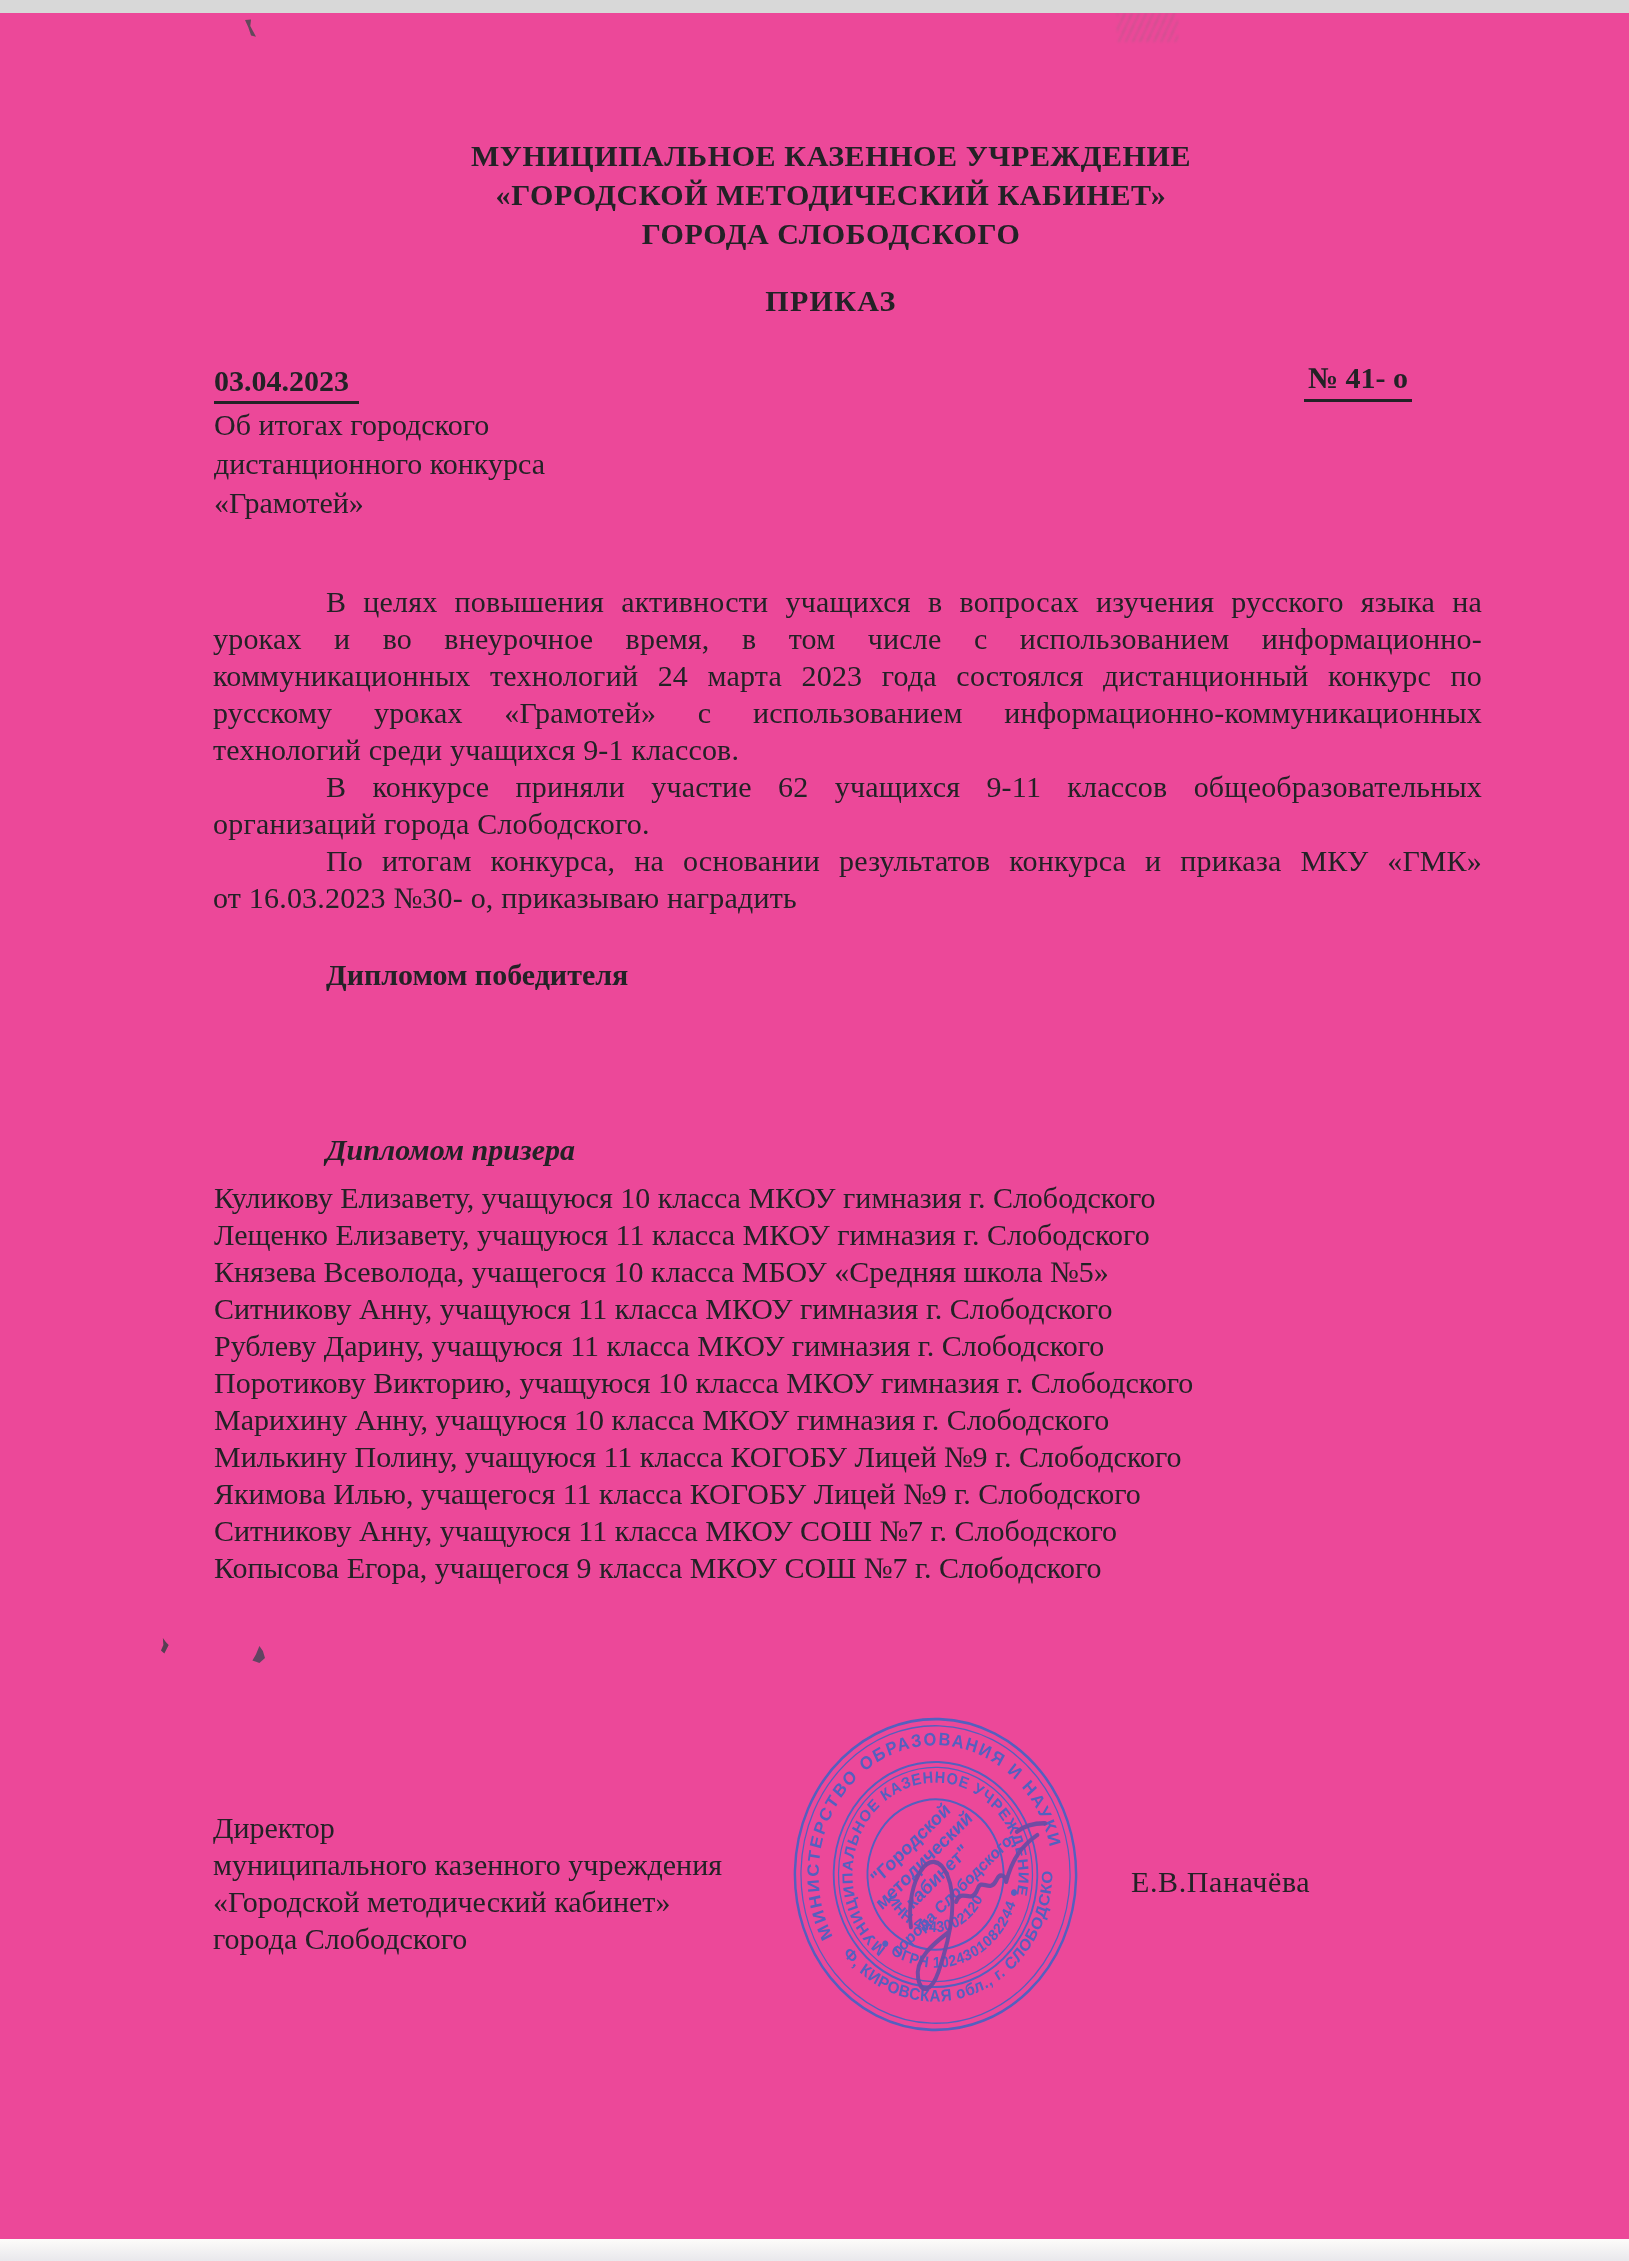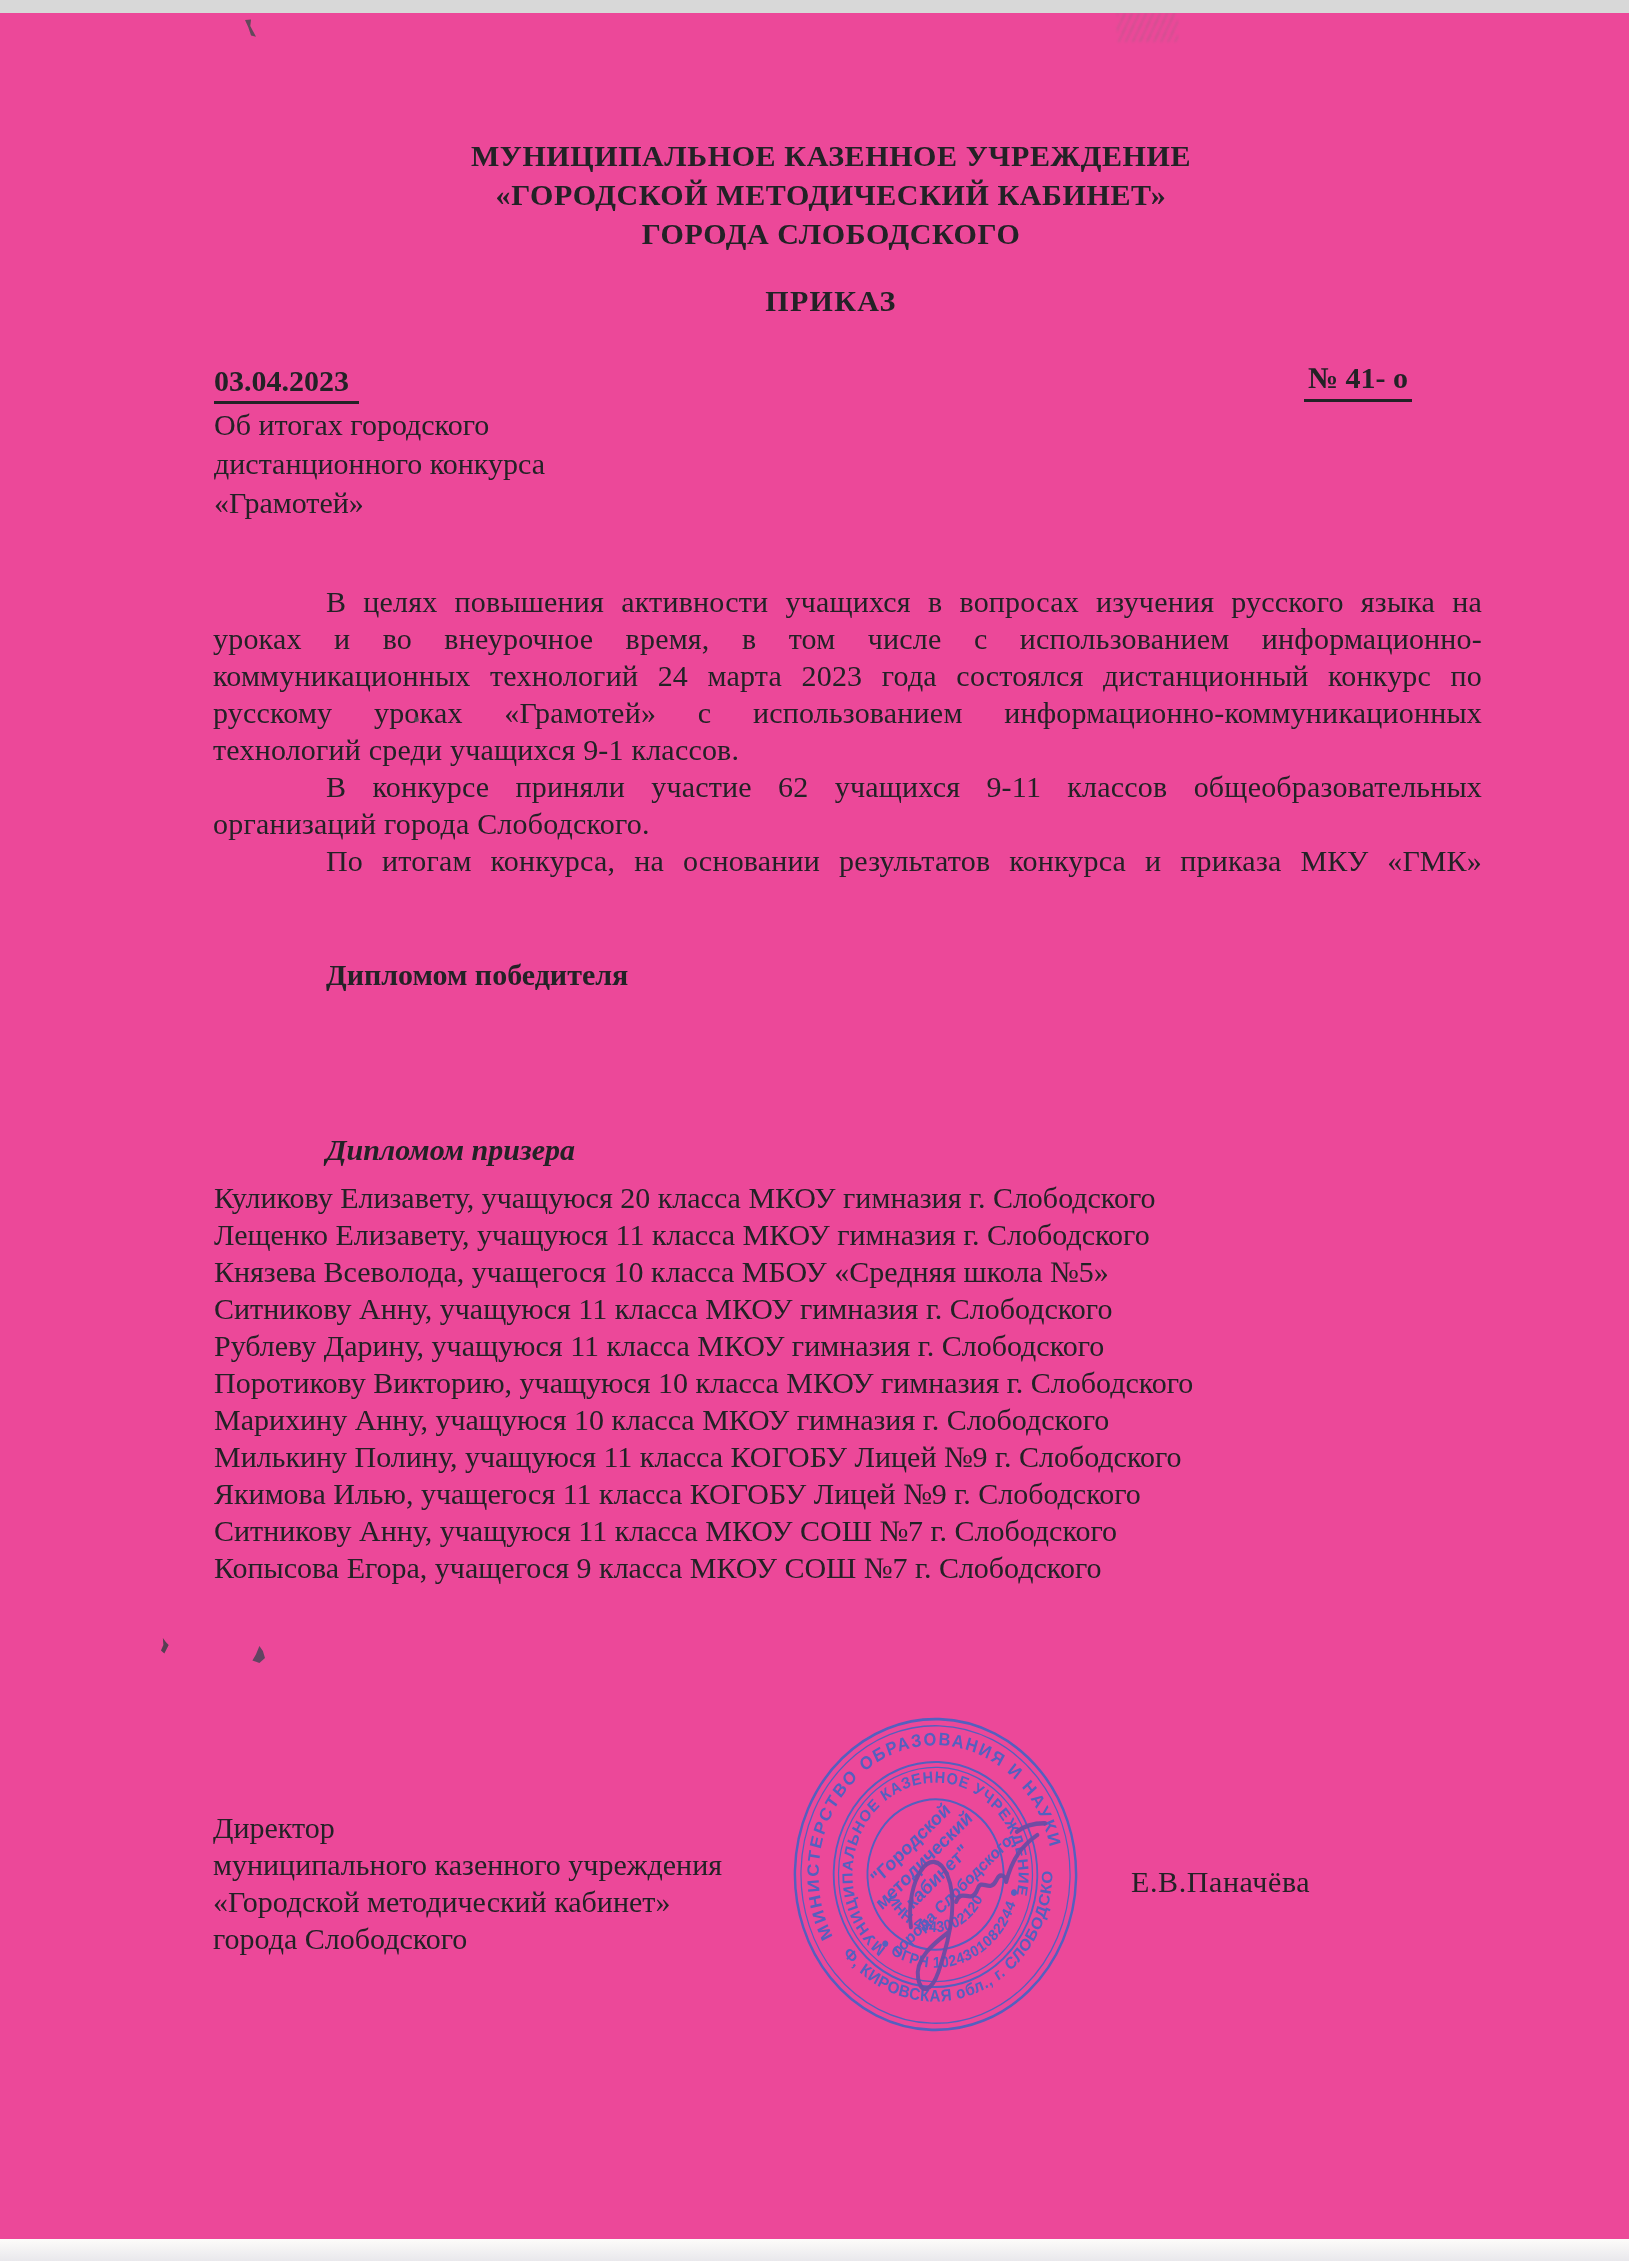--- a/index.html
+++ b/index.html
@@ -106,28 +106,29 @@
   <div class="body-block">
 
   <div class="line indent">В целях повышения активности учащихся в вопросах изучения русского языка на</div>
       <div class="line">уроках и во внеурочное время, в том числе с использованием информационно-</div>
       <div class="line">коммуникационных технологий 24 марта 2023 года состоялся дистанционный конкурс по</div>
       <div class="line">русскому уроках «Грамотей» с использованием информационно-коммуникационных</div>
       <div class="line nojust">технологий среди учащихся 9-1 классов.</div>
       <div class="line indent">В конкурсе приняли участие 62 учащихся 9-11 классов общеобразовательных</div>
       <div class="line nojust">организаций города Слободского.</div>
       <div class="line indent">По итогам конкурса, на основании результатов конкурса и приказа МКУ «ГМК»</div>
+      <div class="line nojust">от 16.03.2023 №30- о, приказываю наградить</div>
     </div>
 
   <div class="award-heading" style="top:945px;">Дипломом победителя</div>
 
   <div class="award-heading" style="top:1120px;font-style:italic;">Дипломом призера</div>
   <div class="prize-list">
 
-  <div>Куликову Елизавету, учащуюся 20 класса МКОУ гимназия г. Слободского</div>
+  <div>Куликову Елизавету, учащуюся 10 класса МКОУ гимназия г. Слободского</div>
       <div>Лещенко Елизавету, учащуюся 11 класса МКОУ гимназия г. Слободского</div>
       <div>Князева Всеволода, учащегося 10 класса МБОУ «Средняя школа №5»</div>
       <div>Ситникову Анну, учащуюся 11 класса МКОУ гимназия г. Слободского</div>
       <div>Рублеву Дарину, учащуюся 11 класса МКОУ гимназия  г. Слободского</div>
       <div>Поротикову Викторию, учащуюся 10 класса МКОУ гимназия г. Слободского</div>
       <div>Марихину Анну, учащуюся 10 класса МКОУ гимназия г. Слободского</div>
       <div>Милькину Полину, учащуюся 11 класса КОГОБУ Лицей №9 г. Слободского</div>
       <div>Якимова Илью, учащегося 11 класса КОГОБУ Лицей №9 г. Слободского</div>
       <div>Ситникову Анну, учащуюся 11 класса МКОУ СОШ №7  г. Слободского</div>
       <div>Копысова Егора, учащегося 9 класса МКОУ СОШ №7  г. Слободского</div>

